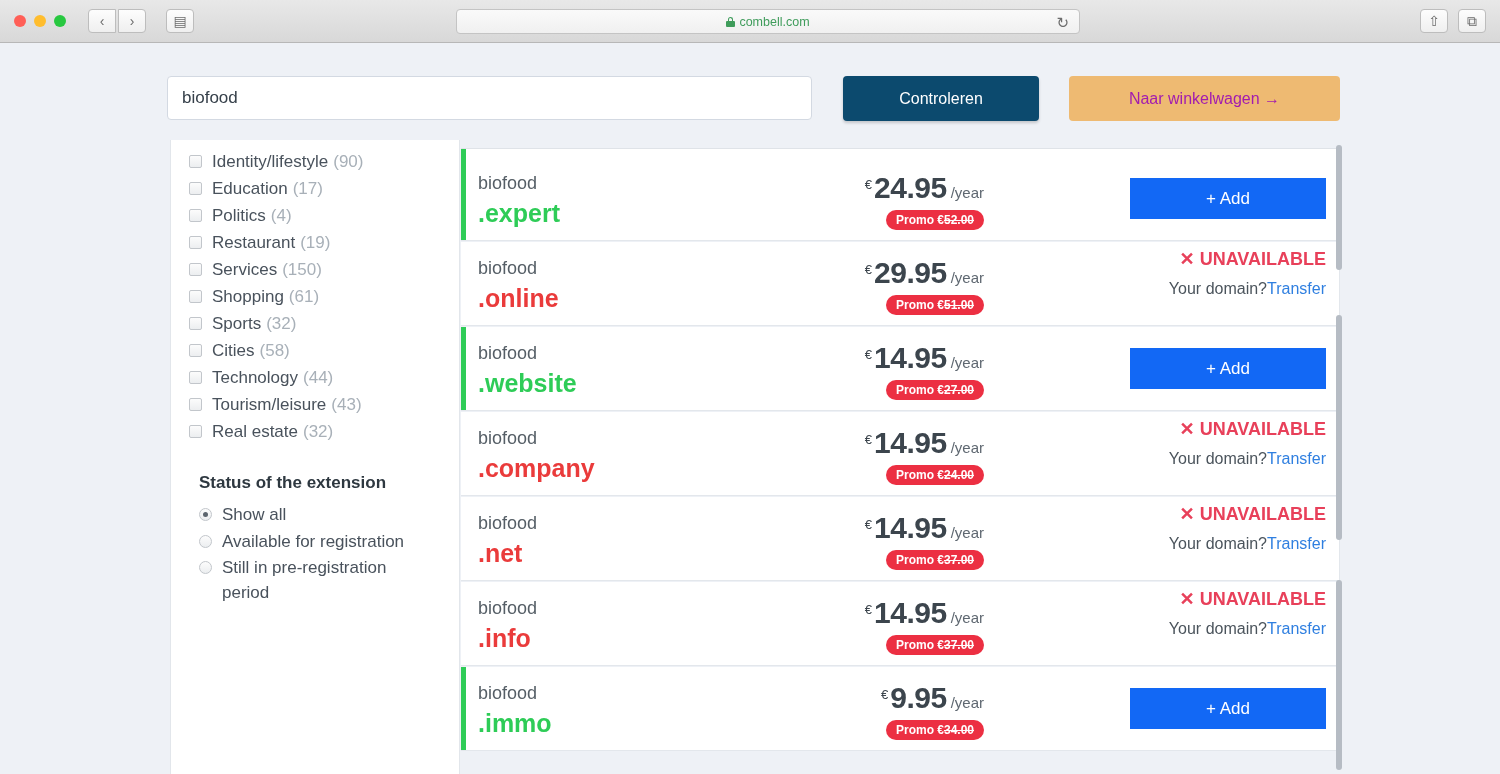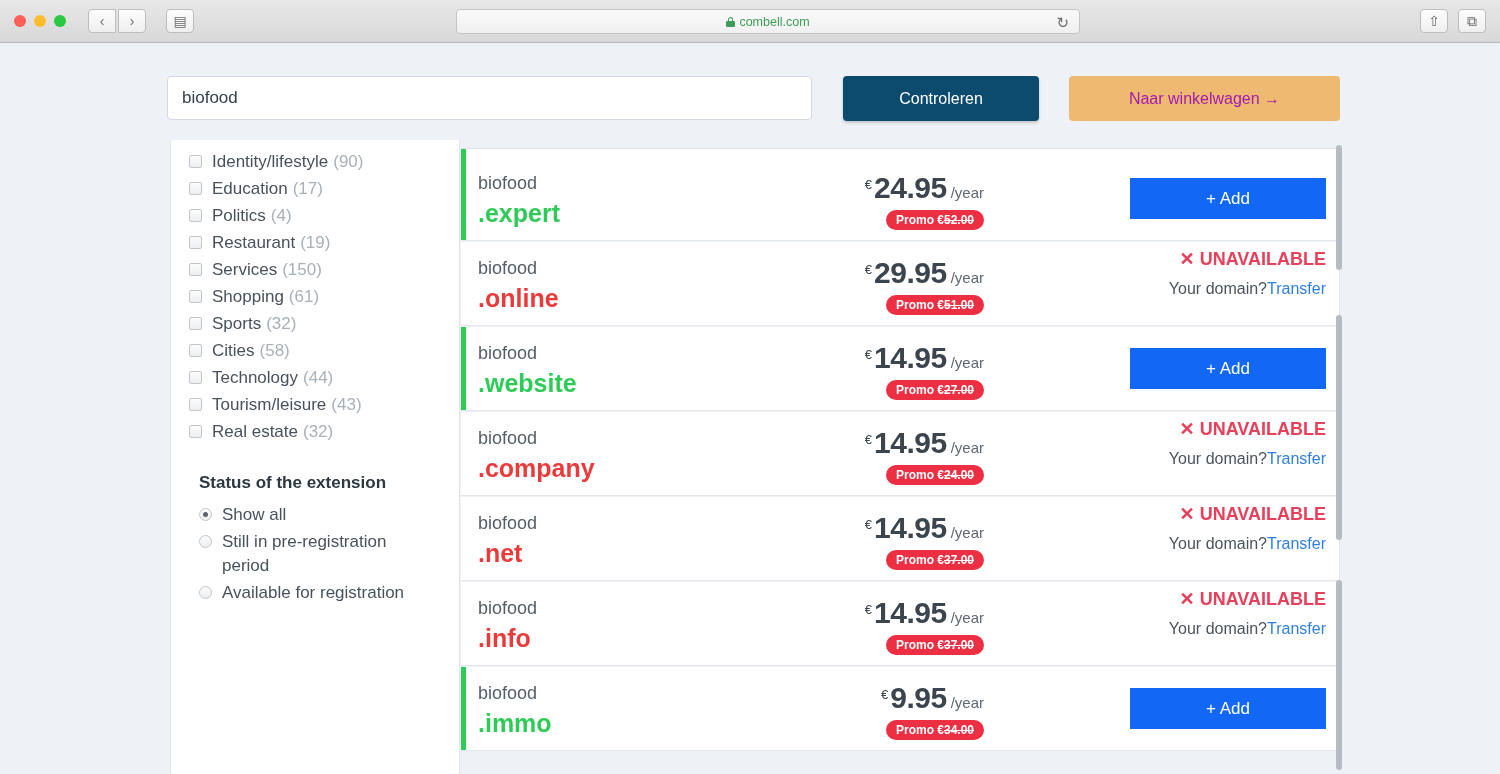--- a/index.html
+++ b/index.html
@@ -252,25 +252,25 @@
       </div>
     <div id="status-section">
       <div id="status-title">Status of the extension</div>
       <div id="radio-list">
           <div class="radio-item">
             <span class="radio-dot checked"></span>
             <span class="radio-label">Show all</span>
           </div>
           <div class="radio-item">
             <span class="radio-dot"></span>
-            <span class="radio-label">Still in pre-registration period</span>
+            <span class="radio-label">Available for registration</span>
           </div>
           <div class="radio-item">
             <span class="radio-dot"></span>
-            <span class="radio-label">Available for registration</span>
+            <span class="radio-label">Still in pre-registration period</span>
           </div>
         </div>
     </div>
   </div>
 
   <div id="results">
     <div id="partial-top">
         <div class="bar"></div>
       </div>
     <div id="rows-container">

